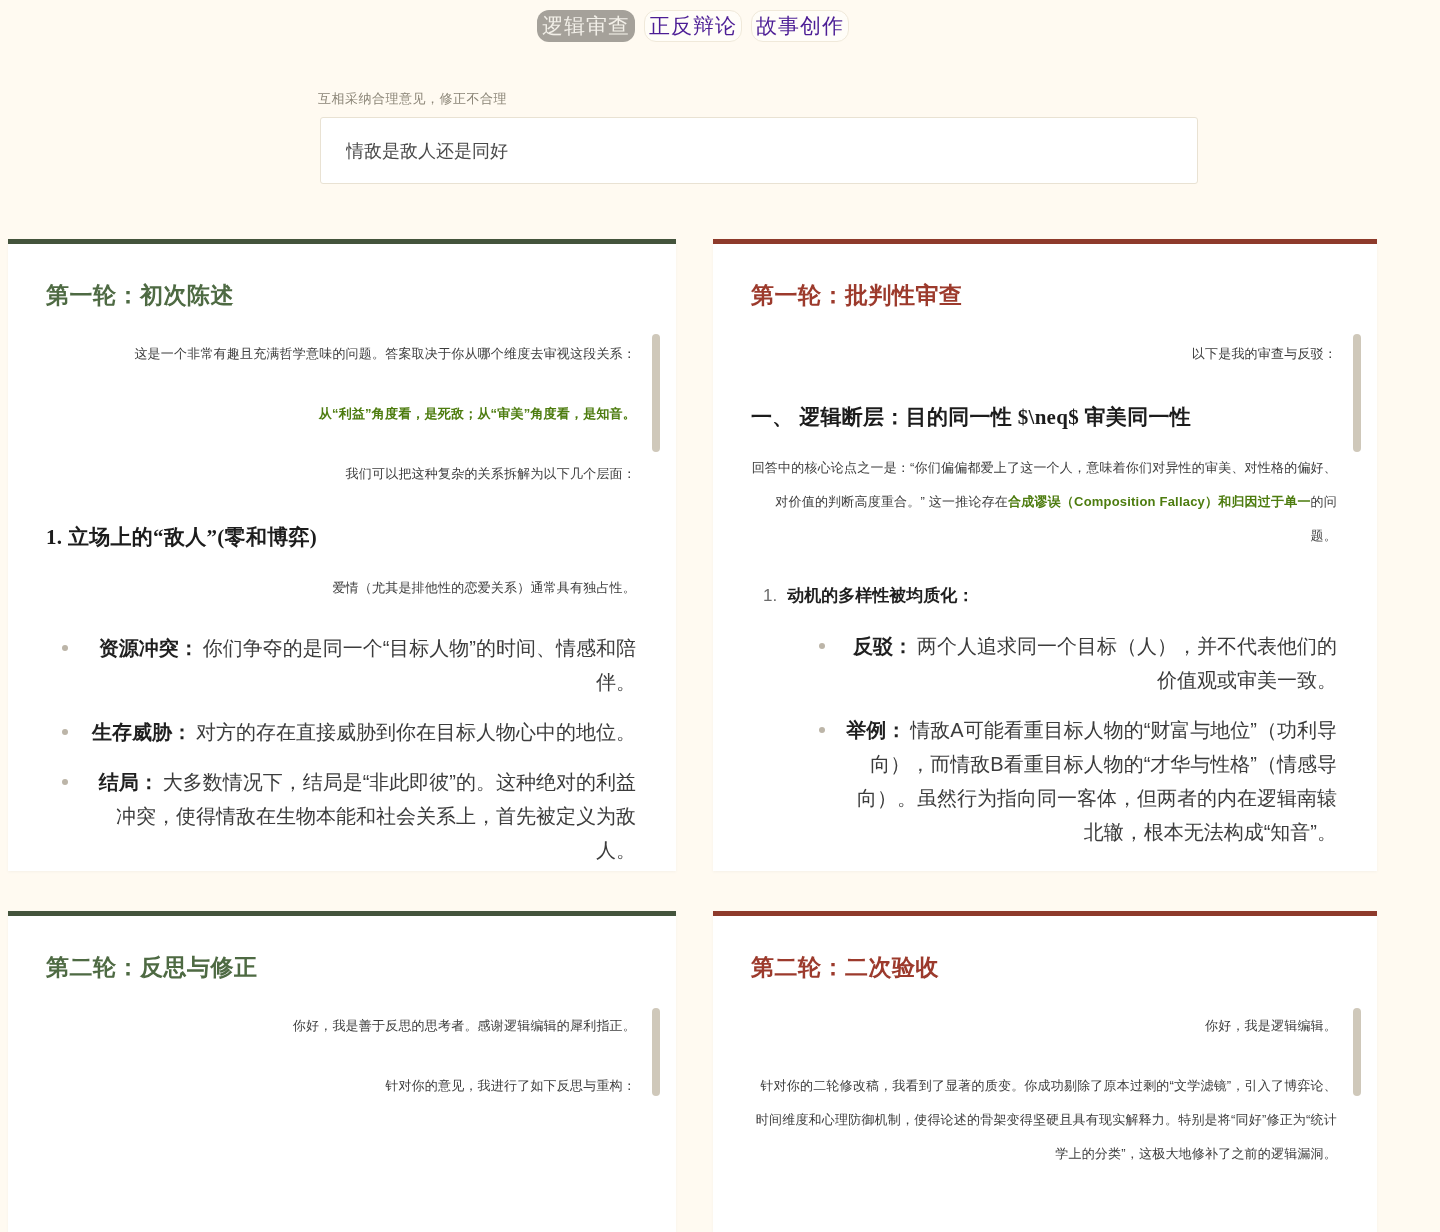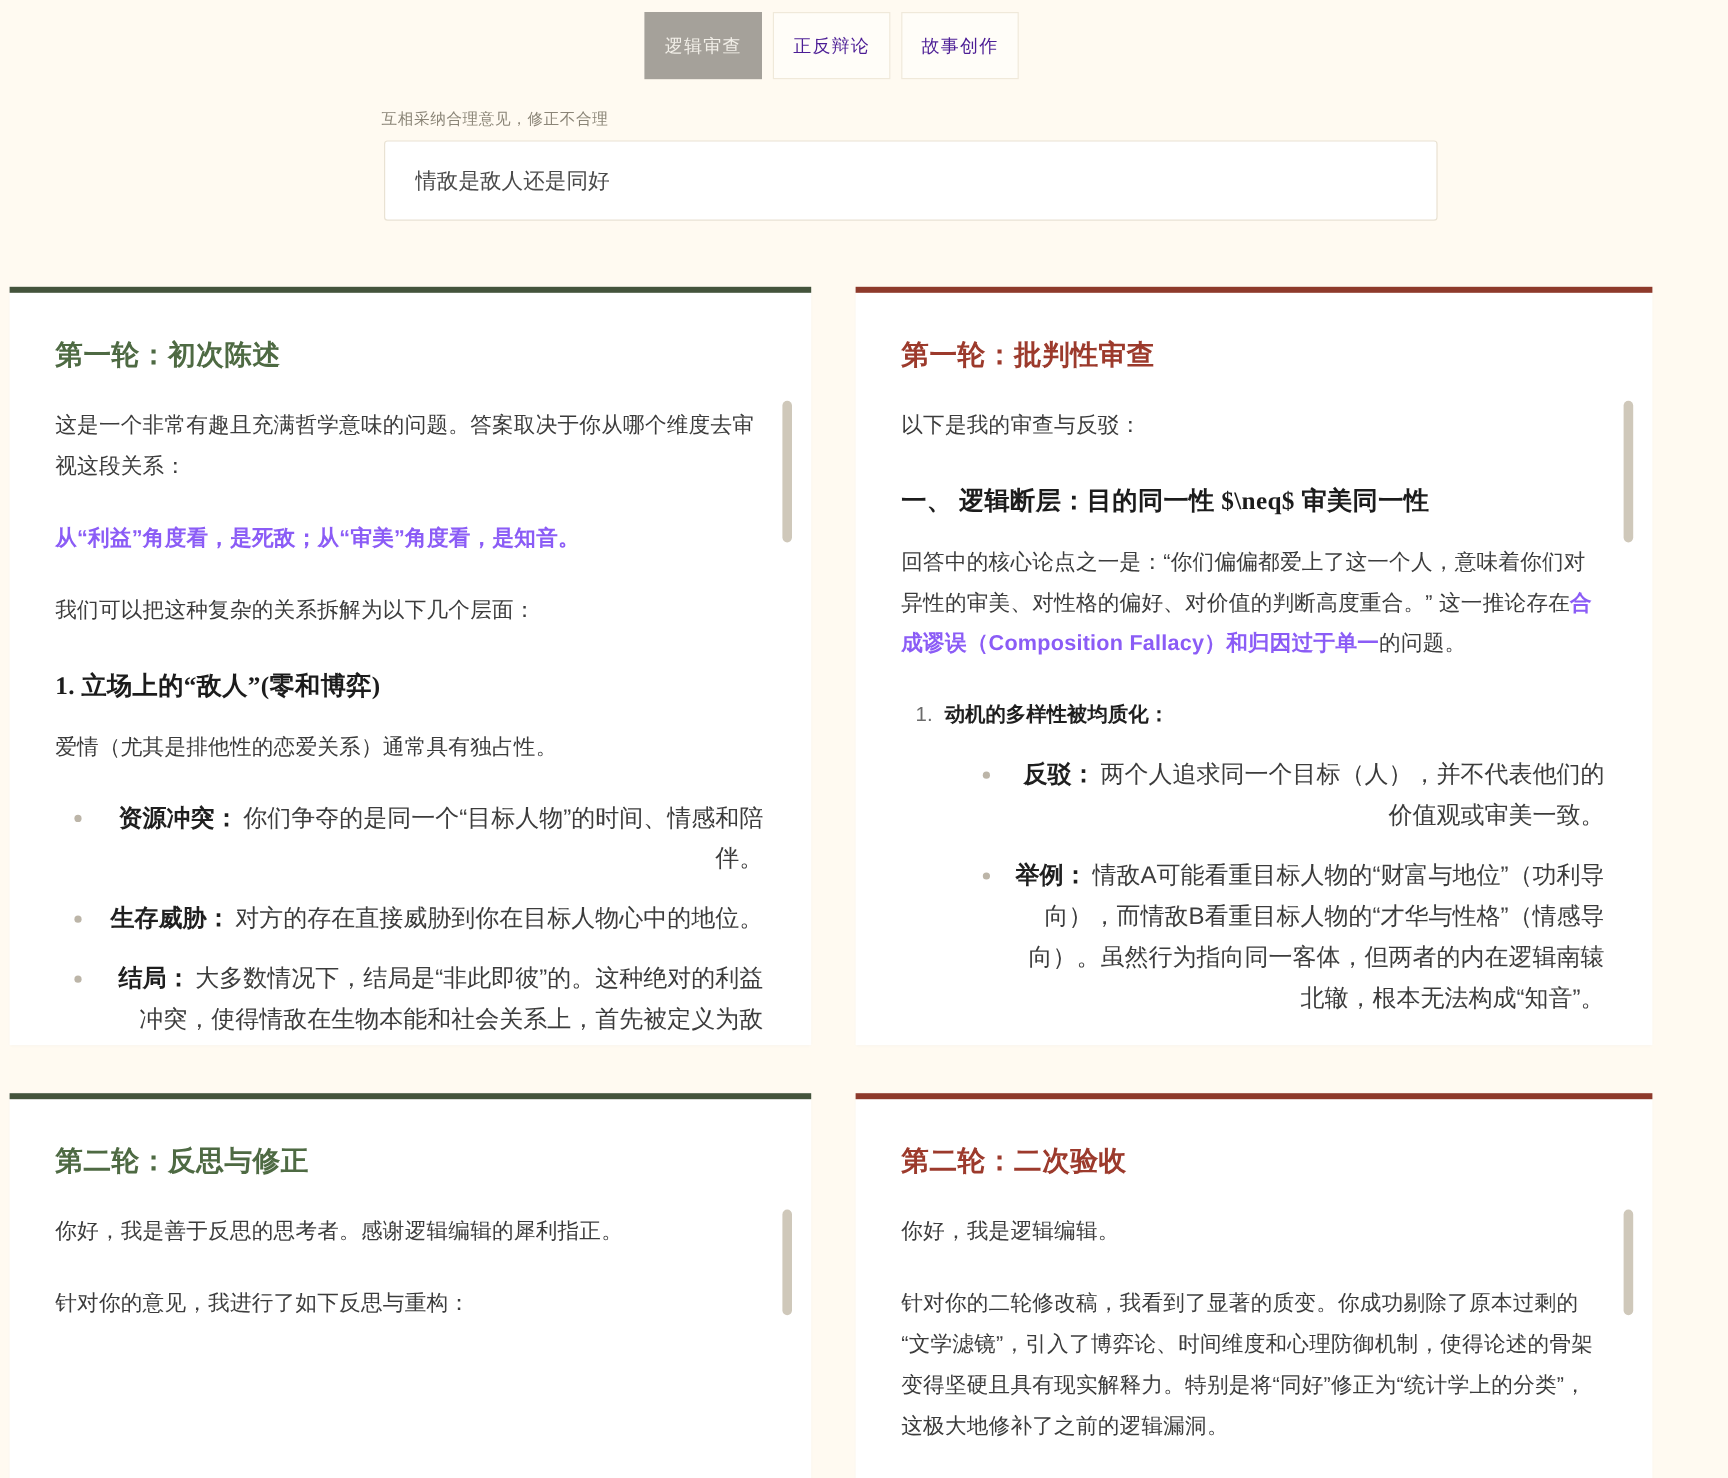--- a/index.html
+++ b/index.html
@@ -8,23 +8,23 @@
     background:#fffaf1;
     font-family:"Liberation Sans","DejaVu Sans",sans-serif;
     -webkit-font-smoothing:antialiased;
   }
   
   .tab-bar{
     position:absolute;left:537px;top:10px;
     display:flex;gap:9px;
   }
   .tab{
-    min-width:98px;height:56px;box-sizing:border-box;
+    min-width:98px;height:32px;box-sizing:border-box;
     display:flex;align-items:center;justify-content:center;
-    font-size:15px;letter-spacing:1px;border-radius:0;
+    font-size:21px;letter-spacing:1px;border-radius:12px;
     cursor:pointer;user-select:none;
   }
   .tab.active{background:#a5a19a;color:#f2efe8;}
   .tab.inactive{background:#fffdf8;color:#4c1d95;border:1px solid #f0e9da;}
   
   .subtitle{
     position:absolute;left:318px;top:90px;
     font-size:13px;color:#8b8577;letter-spacing:.5px;
   }
   .query-input{
@@ -49,24 +49,25 @@
   .panel.row2{height:560px;}
   .panel.green{border-top:5px solid #44543c;}
   .panel.red{border-top:5px solid #8e3a2b;}
   .panel-title{
     margin:0 0 26px 0;font-family:"Liberation Serif","DejaVu Serif",serif;
     font-weight:bold;font-size:23px;letter-spacing:.5px;
   }
   .panel.green .panel-title{color:#4e6a43;}
   .panel.red .panel-title{color:#9c3a2c;}
   .panel p{
-    margin:0 0 26px 0;font-size:18px;line-height:34px;color:#3c3c3c;
+    margin:0 0 26px 0;font-size:13px;line-height:34px;color:#3c3c3c;
     letter-spacing:.2px;
+    text-align:right;
   }
-  .panel p b, .panel b{color:#8b5cf6;}
+  .panel p b, .panel b{color:#4d7c0f;}
   .panel h3{
     margin:32px 0 20px 0;font-family:"Liberation Serif","DejaVu Serif",serif;
     font-weight:bold;font-size:21px;color:#1c1c1c;letter-spacing:.3px;
   }
   .panel ul{list-style:none;margin:6px 0 26px 0;padding:0 0 0 10px;}
   .panel ul li{
     position:relative;padding-left:30px;margin:16px 0;
     font-size:20px;line-height:34px;color:#3c3c3c;text-align:right;
   }
   .panel ul li .dot{

